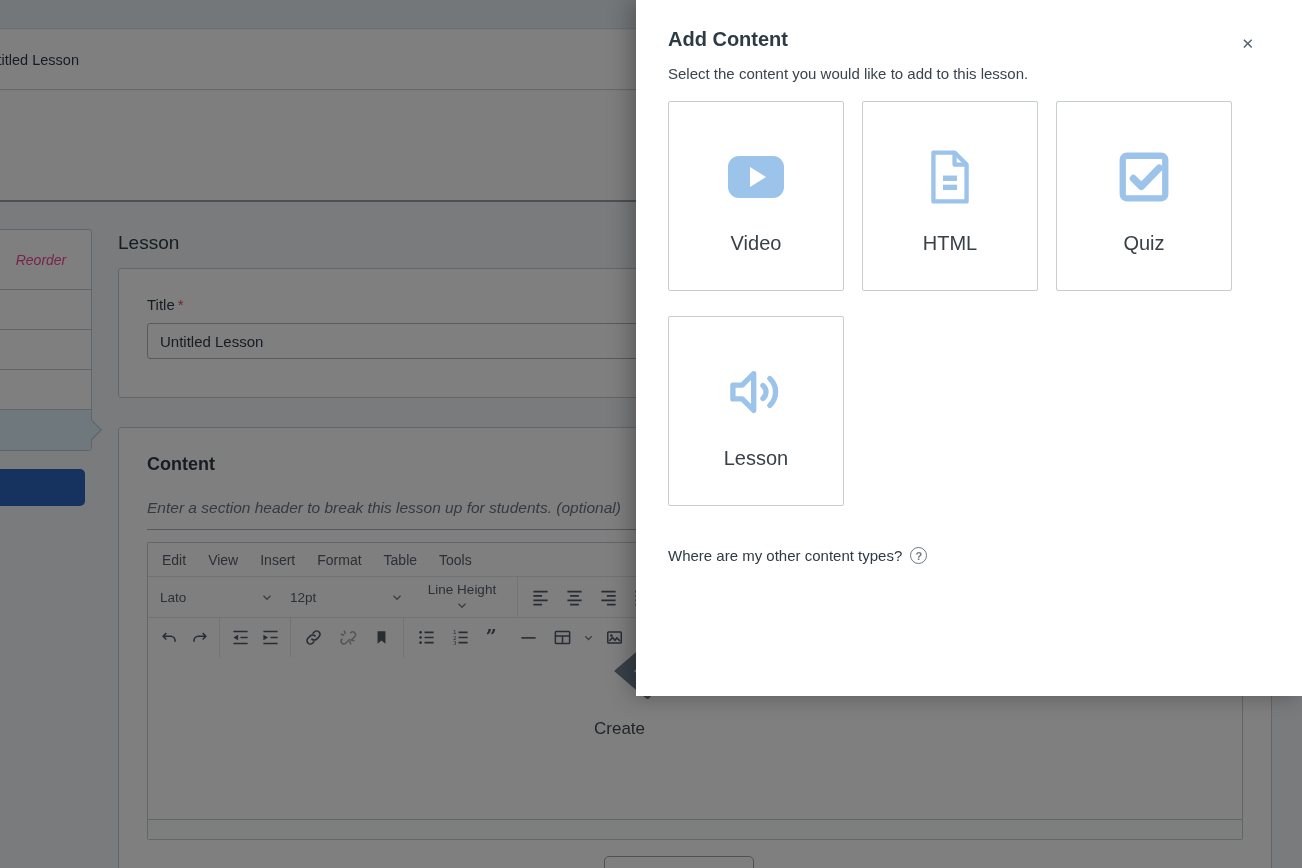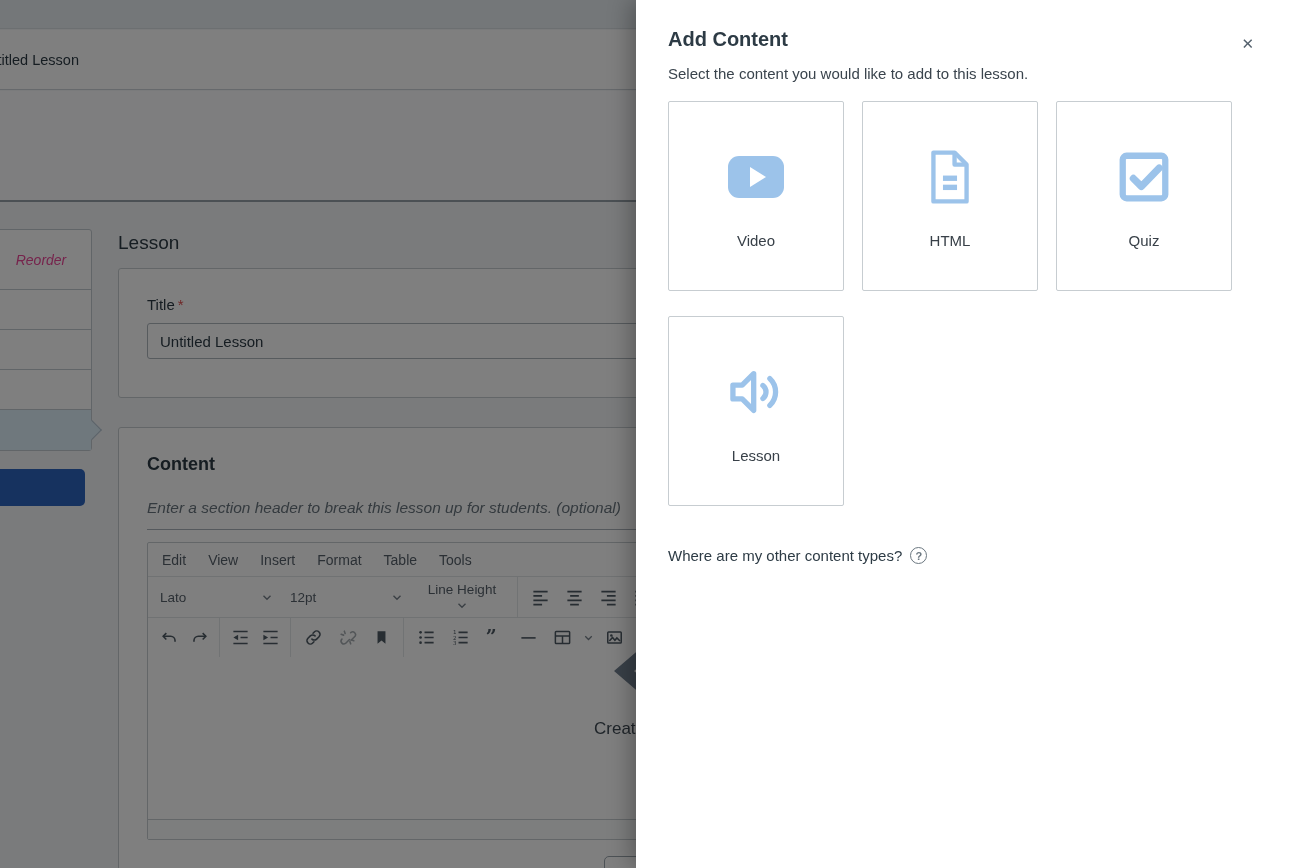--- a/index.html
+++ b/index.html
@@ -54,29 +54,29 @@
   .chevron-illus { position:absolute; left:460px; top:-14px; }
   .canvas-text { position:absolute; left:446px; top:62px; font-size:17px; color:#3f4a54; white-space:nowrap; }
   .estatus { height:20px; border-top:1px solid #c7cdd1; background:#fbfcfd; }
 
   .partial-btn { position:absolute; left:604px; top:856px; width:150px; height:40px; background:#fff; border:1px solid #9aa4ad; border-radius:5px; cursor:pointer; }
 
   
   .overlay { position:absolute; inset:0; background:rgba(0,0,0,0.5); z-index:40; }
 
   
-  .modal { position:absolute; top:0; right:0; width:666px; height:868px; background:#fff; z-index:60;
+  .modal { position:absolute; top:0; right:0; width:666px; height:696px; background:#fff; z-index:60;
            box-shadow:-5px 0 22px rgba(0,0,0,0.30); padding:28px 32px; }
   .modal-title { font-size:20px; font-weight:700; color:#2d3b45; }
   .modal-close { position:absolute; top:36px; right:48px; font-size:15px; font-weight:700; color:#55626e; cursor:pointer; line-height:1; }
   .modal-sub { margin-top:14px; font-size:15px; color:#3a444d; }
   .card-grid { margin-top:19px; display:grid; grid-template-columns:repeat(3,176px); grid-auto-rows:190px; column-gap:18px; row-gap:25px; }
   .type-card { border:1px solid #c7cdd1; border-radius:2px; background:#fff; position:relative; cursor:pointer; }
   .type-card .icon-wrap { position:absolute; top:47px; left:50%; transform:translateX(-50%); width:60px; height:56px; display:flex; align-items:center; justify-content:center; }
-  .type-card .card-label { position:absolute; top:130px; width:100%; text-align:center; font-size:15px; color:#384048; }
+  .type-card .card-label { position:absolute; top:130px; width:100%; text-align:center; font-size:20px; color:#384048; }
   .modal-footer { margin-top:41px; display:flex; align-items:center; font-size:15px; color:#2d3b45; }
   .help-circle { display:inline-flex; align-items:center; justify-content:center; width:17px; height:17px; margin-left:8px;
                  border:1.5px solid #6b7780; border-radius:50%; font-size:11px; font-weight:700; color:#6b7780; cursor:pointer; }
 
   svg { display:block; }
 </style>
 </head>
 <body>
 
 <div class="screen">

